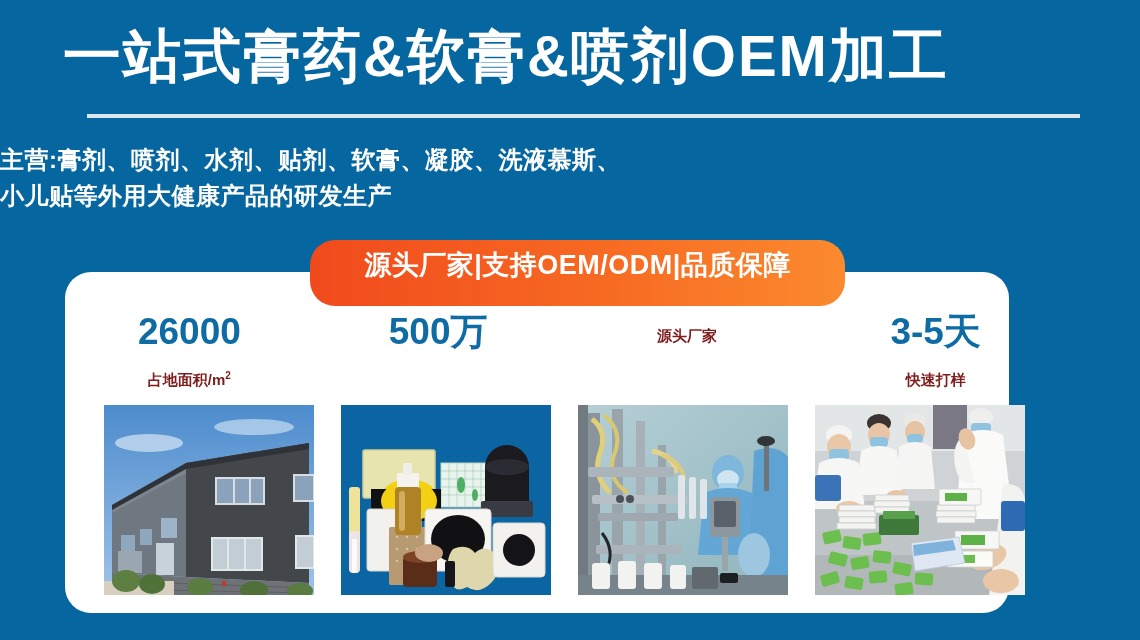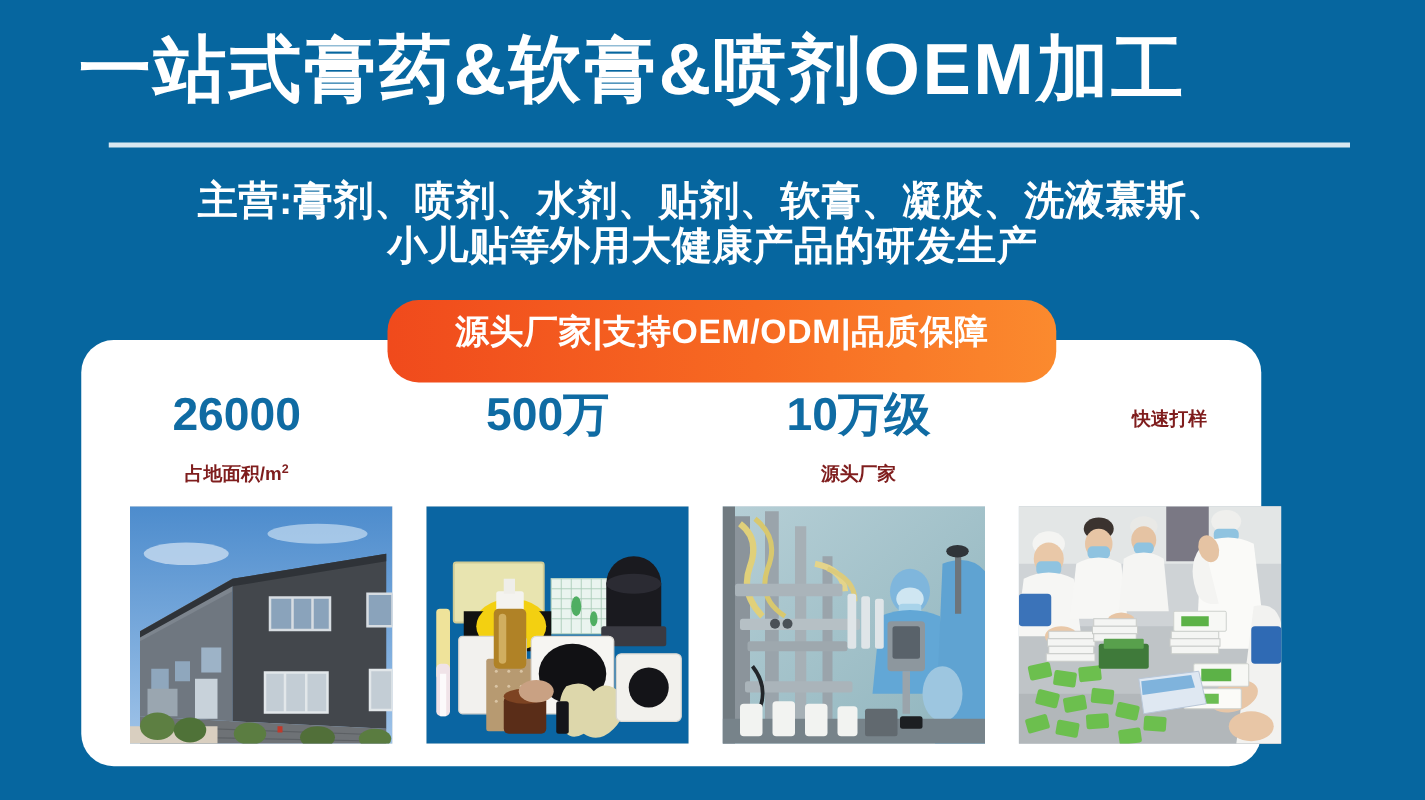--- a/index.html
+++ b/index.html
@@ -42,23 +42,23 @@
     width: 993px;
     height: 4px;
     background: #d8e7f0;
   }
 
   #subtitle-block {
     position: absolute;
     left: 0;
     top: 142px;
     width: 1140px;
-    text-align: center;
+    text-align: left;
     color: #ffffff;
-    font-size: 32px;
+    font-size: 24px;
     line-height: 36px;
     font-weight: bold;
     letter-spacing: 0.5px;
   }
   .subtitle-line { display: block; white-space: nowrap; }
 
   
   #promo-badge {
     position: absolute;
     left: 310px;
@@ -161,25 +161,25 @@
       <div class="stat-col">
         <div class="stat-value">26000</div>
         <div class="stat-label"><span>占地面积/m</span><sup>2</sup></div>
       </div>
 
       <div class="stat-col">
         <div class="stat-value">500万</div>
       </div>
 
       <div class="stat-col">
-        <div class="stat-value">10万级</div>
         <div class="stat-label"><span>源头厂家</span><sup></sup></div>
       </div>
 
       <div class="stat-col">
+        <div class="stat-value">3-5天</div>
         <div class="stat-label"><span>快速打样</span><sup></sup></div>
       </div>
 
     </div>
 
     <div id="photo-strip">
 
       <div class="photo-tile">
         <svg viewBox="0 0 210 190" preserveAspectRatio="none">
           <defs>

